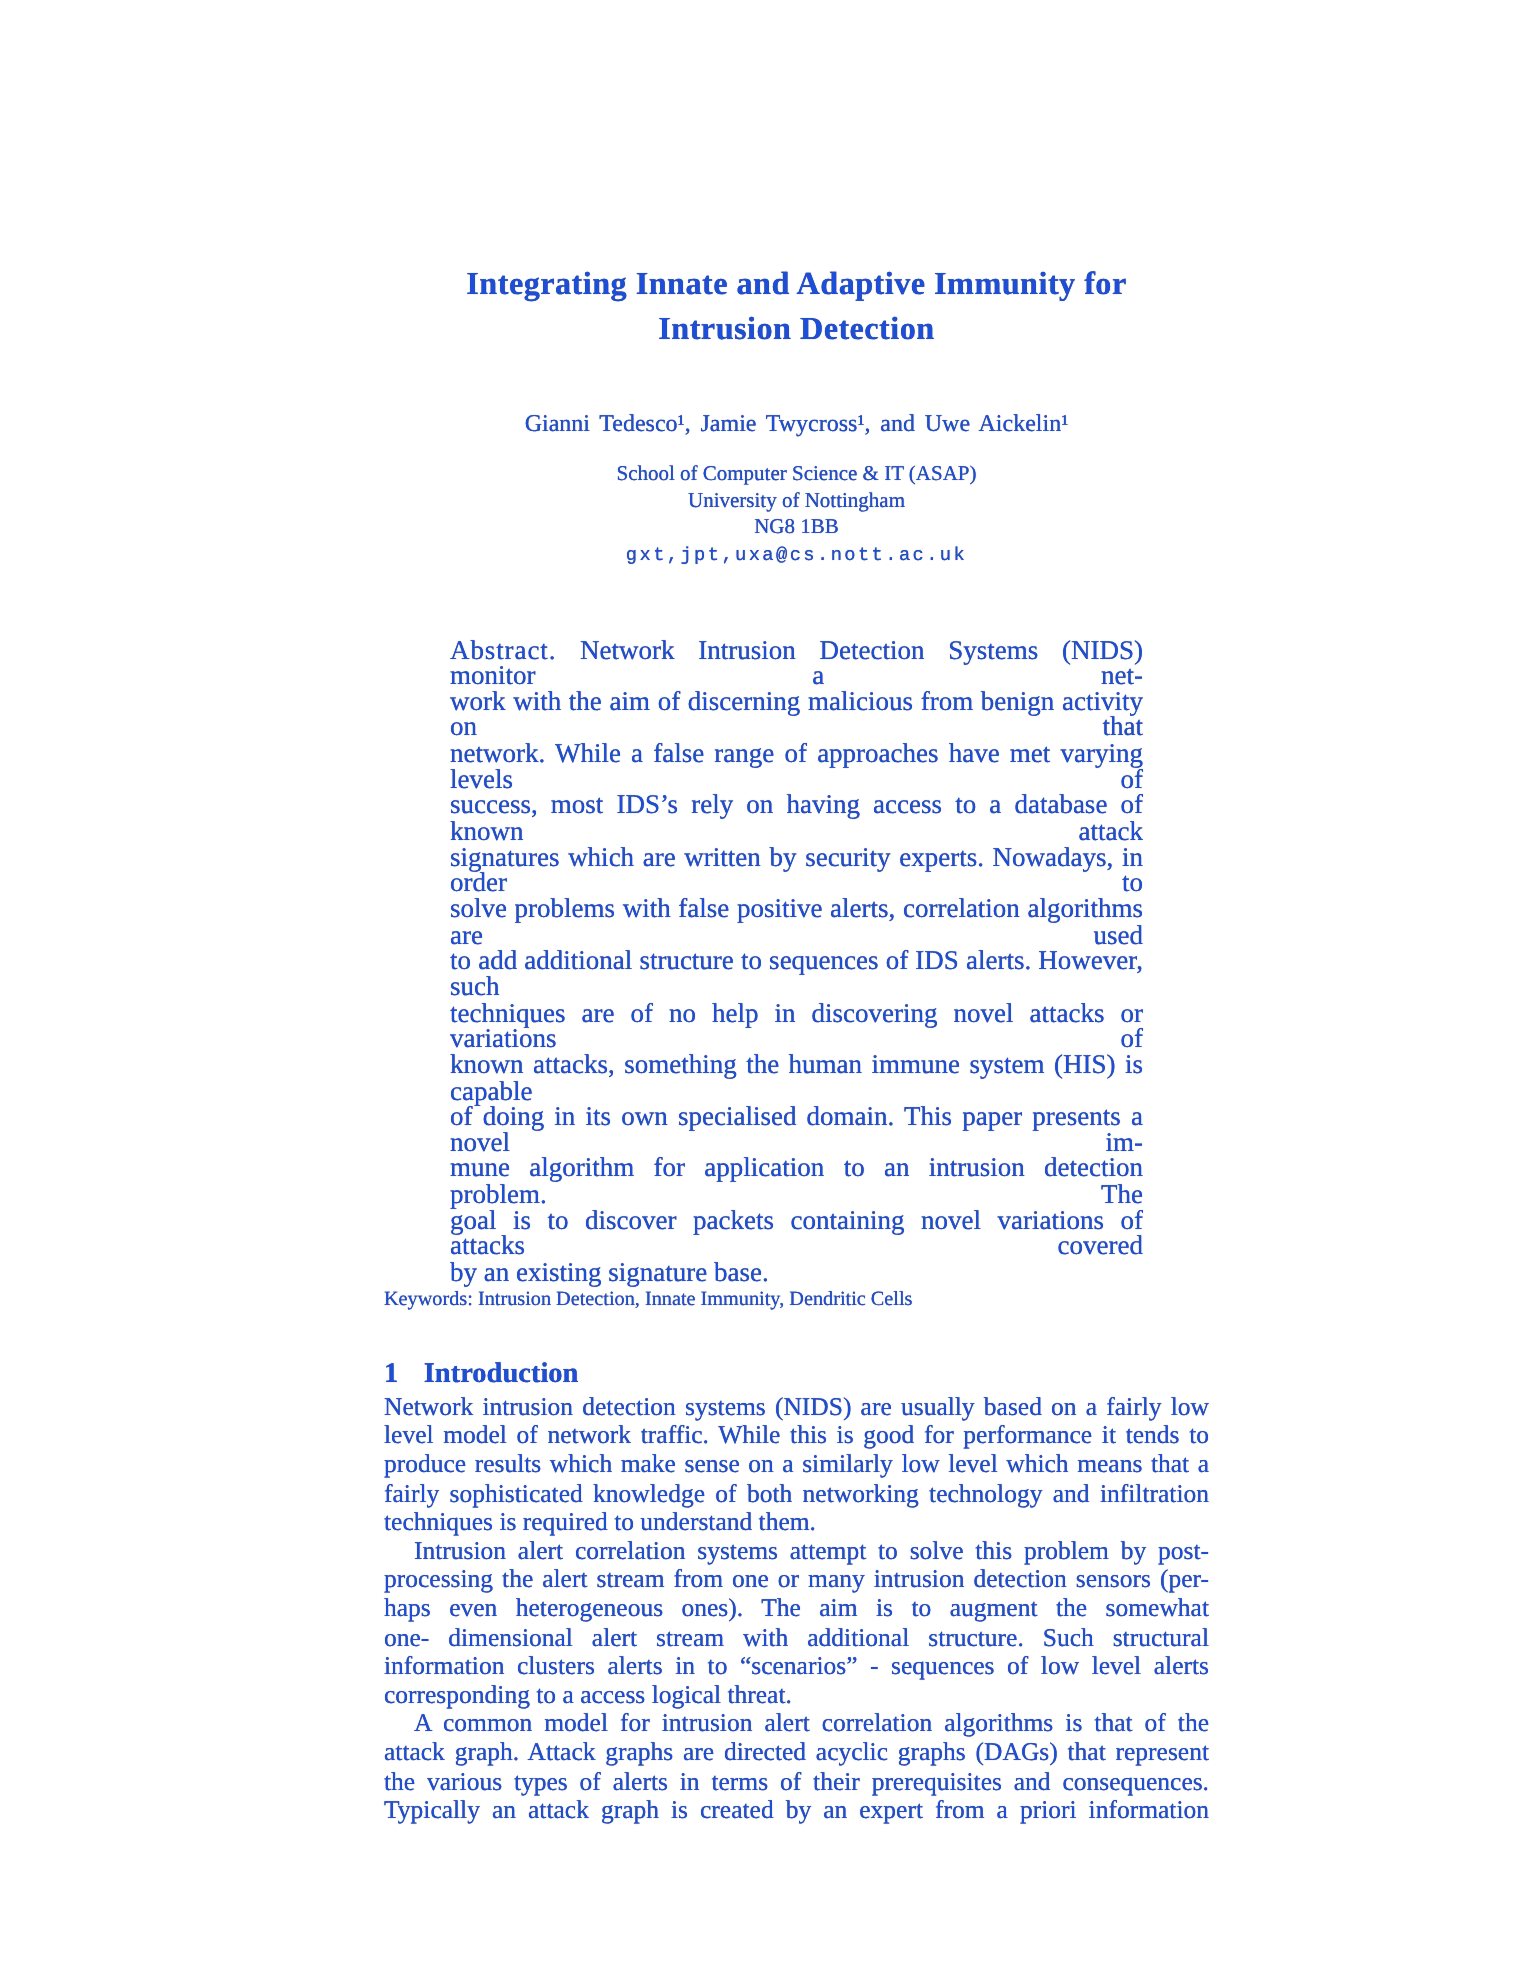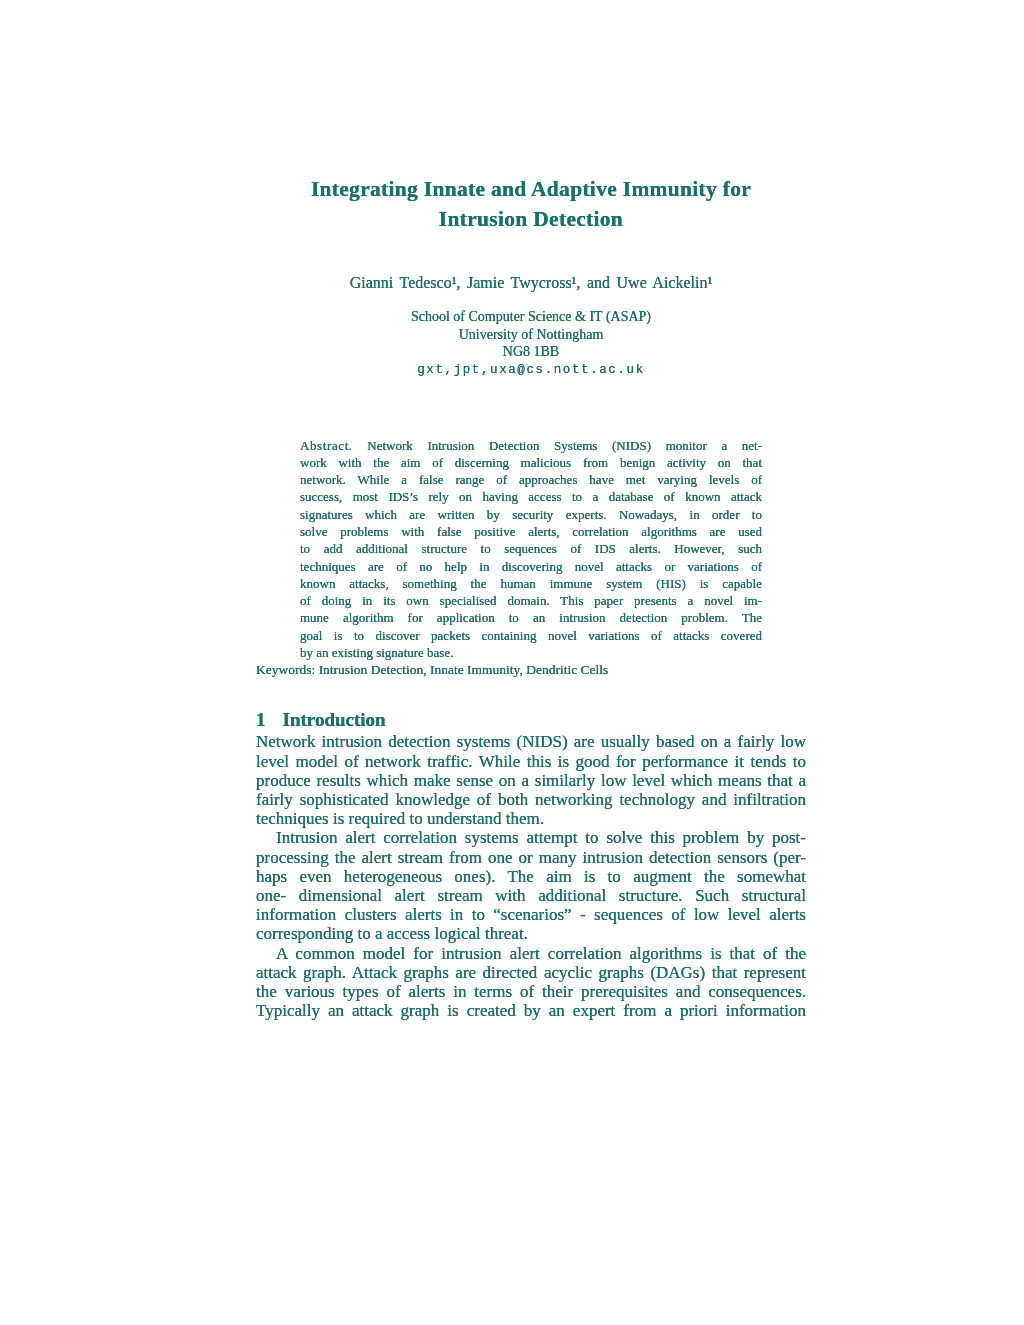--- a/index.html
+++ b/index.html
@@ -2,21 +2,21 @@
 <html><head>
 <meta charset="utf-8">
 <style>
   html, body { margin: 0; padding: 0; background: #ffffff; }
   .page {
     position: relative;
     width: 1024px;
     height: 1325px;
     background: #ffffff;
     font-family: "Liberation Serif", "DejaVu Serif", serif;
-    color: #0f766e;
+    color: #1d4ed8;
     text-shadow: 0 0 0.5px rgba(30,30,30,0.85);
     overflow: hidden;
   }
   .column {
     position: absolute;
     left: 256px;
     top: 0;
     width: 550px;
   }
   .title {
@@ -40,23 +40,23 @@
     line-height: 17.5px;
     text-align: center;
   }
   .email {
     font-family: "Liberation Mono", "DejaVu Sans Mono", monospace;
     font-size: 12.5px;
     line-height: 18px;
     letter-spacing: 1.6px;
   }
   .abstract {
-    margin: 58px 0 0 44px;
+    margin: 46px 0 0 44px;
     width: 462px;
-    font-size: 13px;
+    font-size: 18px;
     line-height: 17.3px;
   }
   .abs-label { letter-spacing: 0.6px; }
   .jline { text-align: justify; text-align-last: justify; }
   .jline.last { text-align-last: left; }
   .jline.indent { text-indent: 20px; }
   .keywords {
     font-size: 13.5px;
     line-height: 17px;
   }

